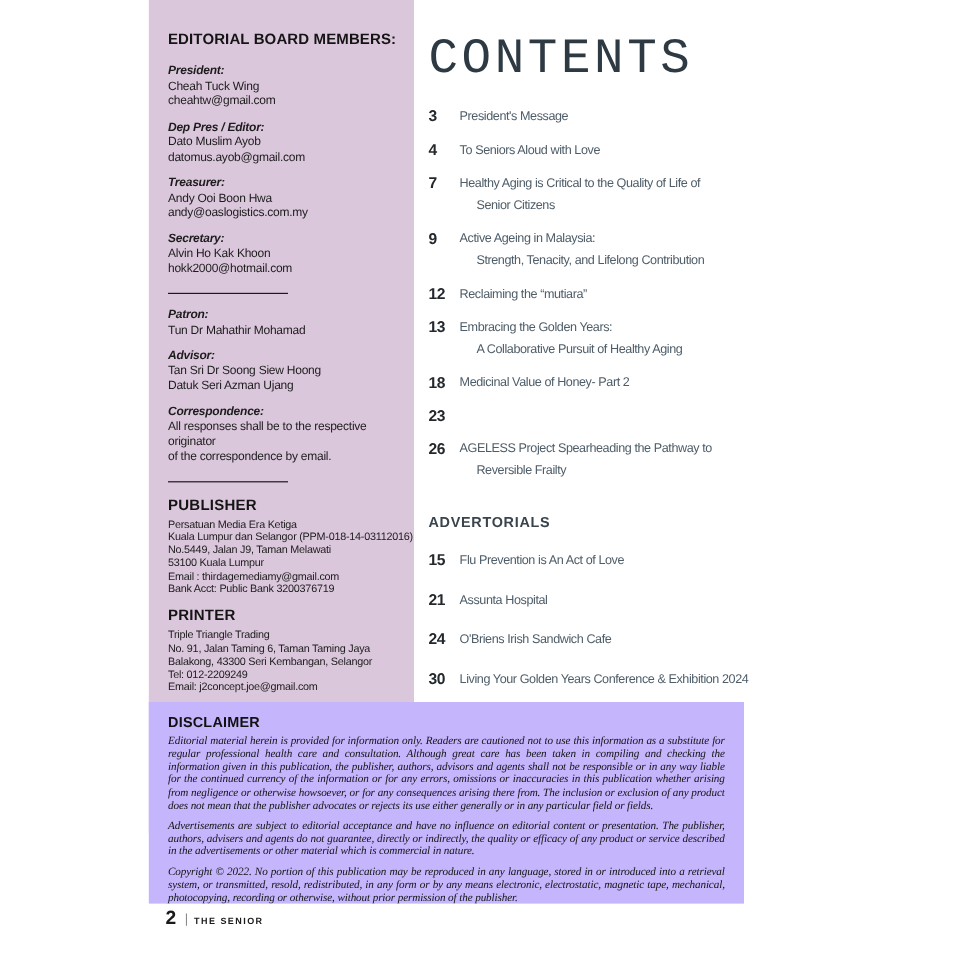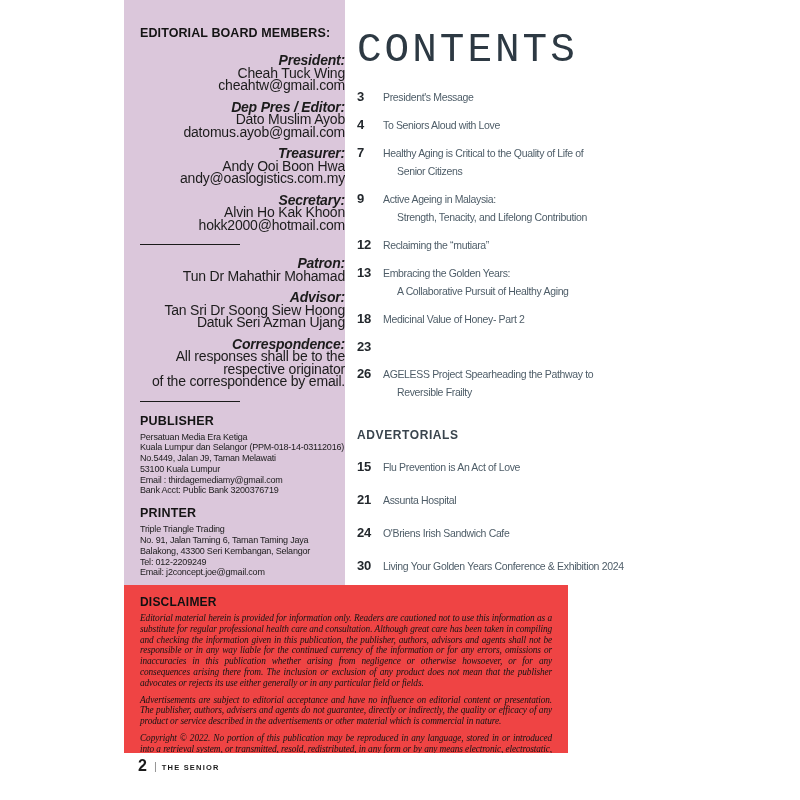--- a/index.html
+++ b/index.html
@@ -7,22 +7,22 @@
     font-family:"Liberation Sans", sans-serif; color:#1a1a1a; }
   body { position:relative; overflow:hidden; }
 
   
   .pink-panel {
     position:absolute; left:124px; top:0; width:221px; height:694px;
     background:#dbc7db; padding:26px 0 0 16px; overflow:hidden;
   }
   .eb-heading { font-size:12.5px; font-weight:700; color:#141414;
     letter-spacing:0.1px; margin-bottom:14px; }
-  .eb-group { margin-bottom:9px; font-size:14px; line-height:12.5px;
-    letter-spacing:-0.2px; color:#1c1c1c;text-align:right; }
+  .eb-group { margin-bottom:9px; font-size:10px; line-height:12.5px;
+    letter-spacing:-0.2px; color:#1c1c1c; }
   .eb-role { font-weight:700; font-style:italic; }
   .eb-line { white-space:normal; }
   .eb-divider { width:100px; border-top:1.6px solid #1a1a1a; margin:13px 0 12px 0; }
   .pub-heading { font-size:12.5px; font-weight:700; color:#141414;
     margin:4px 0 4px 0; letter-spacing:0.2px; }
   .pub-line { font-size:9px; line-height:10.8px; letter-spacing:-0.2px;
     white-space:nowrap; color:#1c1c1c; }
   .pub-block { margin-bottom:10px; }
 
   
@@ -35,22 +35,22 @@
     color:#23282d; line-height:17px; letter-spacing:-0.3px; }
   .entry-lines { flex:1; font-size:10.5px; line-height:18px;
     color:#4e5d68; letter-spacing:-0.35px; }
   .entry-line.cont { padding-left:14px; }
   .adv-heading { font-size:12px; font-weight:600; color:#39444d;
     letter-spacing:0.6px; margin:27px 0 16px 0; }
   .adv .entry { margin-bottom:15px; }
 
   
   .disclaimer-panel {
-    position:absolute; left:124px; top:585px; width:444px; height:168px;
-    background:#ef4444; padding:10px 16px 8px 16px; overflow:hidden;
+    position:absolute; left:124px; top:585px; width:496px; height:168px;
+    background:#c4b5fd; padding:10px 16px 8px 16px; overflow:hidden;
   }
   .disc-heading { font-size:12px; font-weight:700; color:#111;
     margin-bottom:4px; letter-spacing:0.2px; }
   .disc-para { font-family:"Liberation Serif", serif; font-style:italic;
     font-size:9.3px; line-height:10.8px; color:#141414; margin-bottom:6px;
     letter-spacing:-0.1px; text-align:justify; }
 
   
   .footer { position:absolute; left:138px; top:757px; display:flex;
     align-items:center; }

